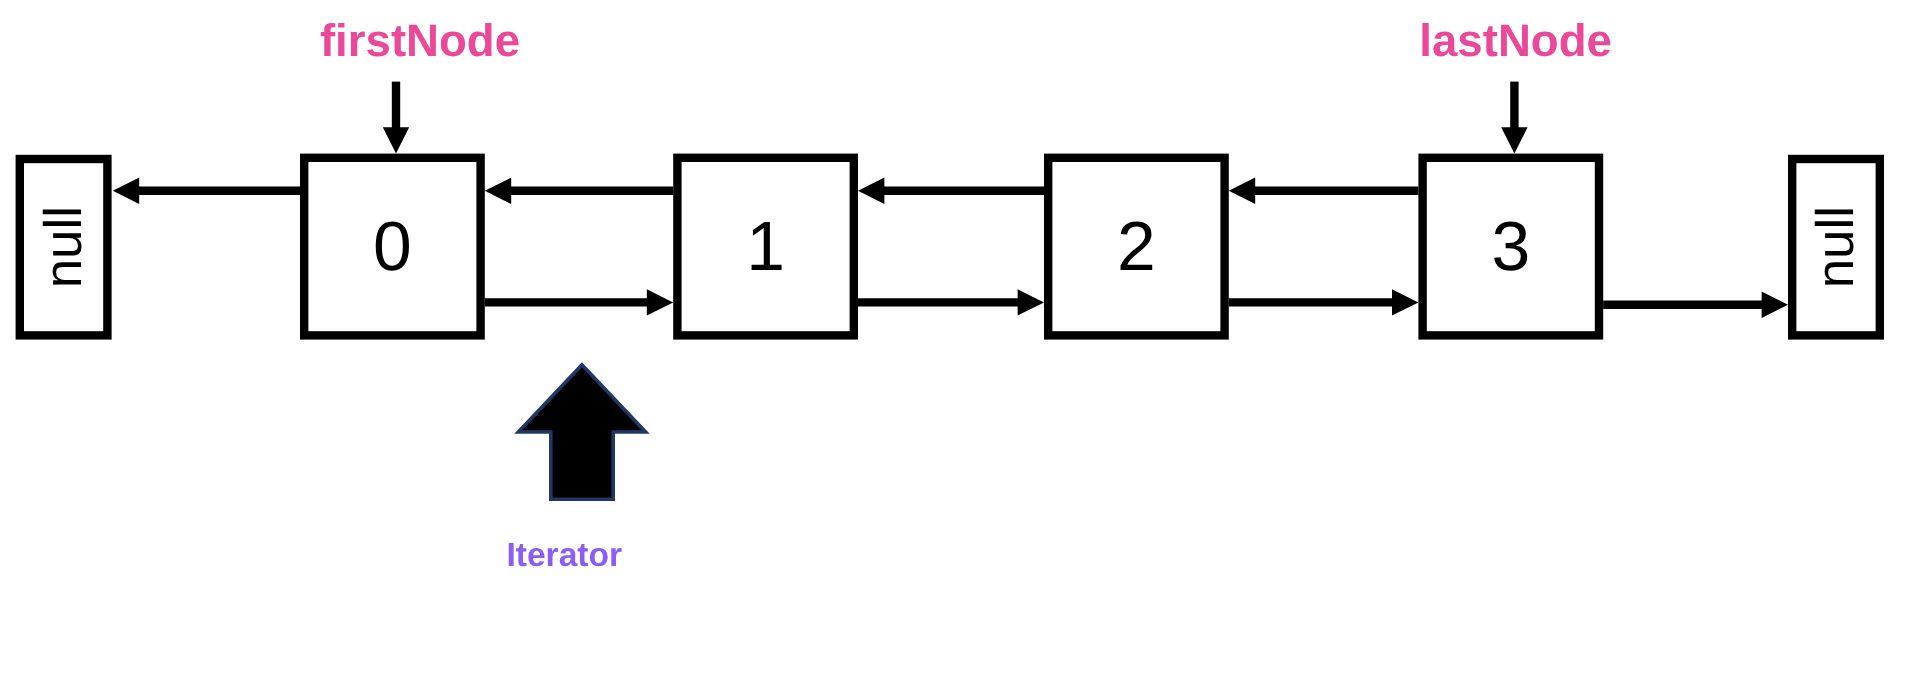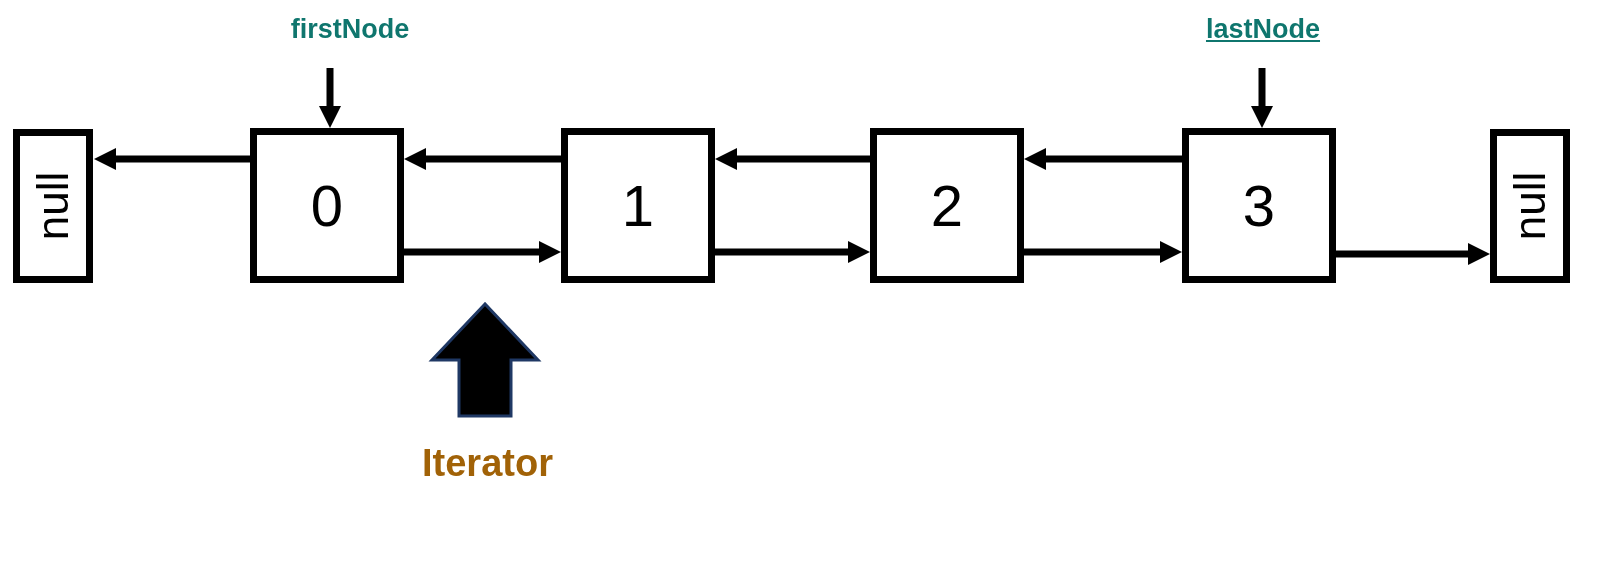--- a/index.html
+++ b/index.html
@@ -49,37 +49,37 @@
     font-size: 44px;
     color: #000000;
     white-space: nowrap;
   }
 
   
   .pointer-label {
     position: absolute;
     top: 14px;
     transform: translateX(-50%);
-    font-size: 27px;
+    font-size: 38px;
     font-weight: bold;
-    color: #0f766e;
+    color: #ec4899;
     white-space: nowrap;
   }
   .pointer-label.first { left: 350px; }
-  .pointer-label.last  { left: 1263px; text-decoration: underline; }
+  .pointer-label.last  { left: 1263px; }
 
   
   .iterator-label {
     position: absolute;
     left: 422px;
     top: 438px;
-    font-size: 38px;
+    font-size: 28px;
     font-weight: bold;
     line-height: 50px;
-    color: #a16207;
+    color: #8b5cf6;
   }
   .iterator-label div { white-space: nowrap; }
 
   
   .arrows {
     position: absolute;
     left: 0; top: 0;
     width: 1600px;
     height: 561px;
     pointer-events: none;

